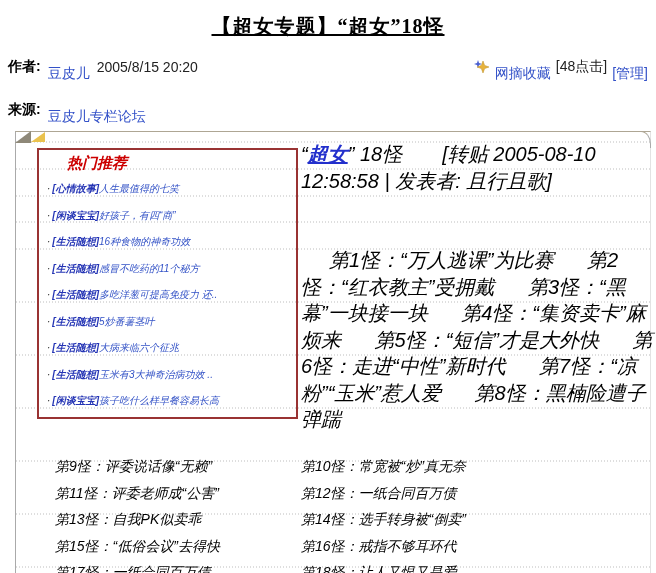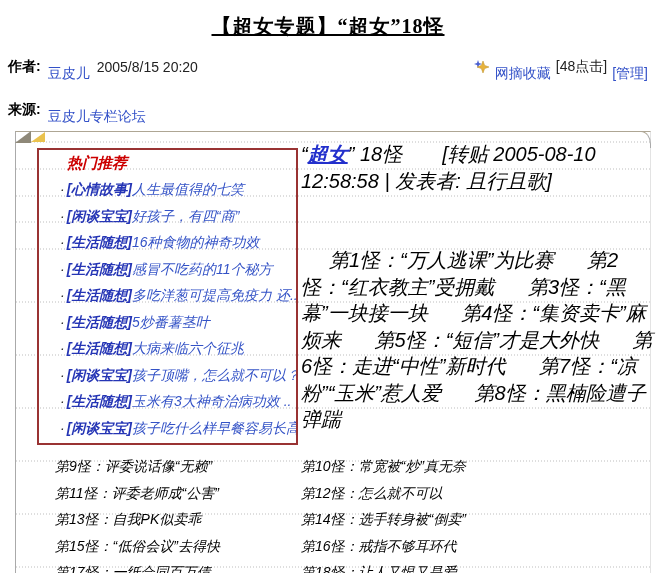--- a/index.html
+++ b/index.html
@@ -63,21 +63,21 @@
   .sidebar {
     position:absolute; left:21px; top:16px; width:257px;
     border:2px solid #993333; background:transparent;
     padding:0 0 2px 0;
   }
   .sidebar-title {
     color:#cc0000; font-weight:bold; font-size:15px;
     line-height:26px; padding-left:28px;
   }
   .s-item {
-    font-size:14px; line-height:26.5px; padding-left:21px;
+    font-size:10px; line-height:26.5px; padding-left:8px;
     white-space:nowrap; overflow:hidden; cursor:pointer;
   }
   .s-item .dot { color:#222; margin-right:2px; }
   .s-item .cat { color:#2535b5; font-weight:bold; }
   .s-item .t   { color:#3352c6; }
 
   
   .article {
     position:absolute; left:285px; top:9px; width:352px;
     font-size:20px; line-height:26.5px; color:#000;
@@ -156,23 +156,20 @@
         </div>
 
         <div class="s-item">
           <span class="dot">·</span><span class="cat">[生活随想]</span><span class="t">5炒番薯茎叶</span>
         </div>
 
         <div class="s-item">
           <span class="dot">·</span><span class="cat">[生活随想]</span><span class="t">大病来临六个征兆</span>
         </div>
 
-        <div class="s-item">
-          <span class="dot">·</span><span class="cat">[闲谈宝宝]</span><span class="t">孩子顶嘴，怎么就不可以？</span>
-        </div>
 
         <div class="s-item">
           <span class="dot">·</span><span class="cat">[生活随想]</span><span class="t">玉米有3大神奇治病功效 ..</span>
         </div>
 
         <div class="s-item">
           <span class="dot">·</span><span class="cat">[闲谈宝宝]</span><span class="t">孩子吃什么样早餐容易长高</span>
         </div>
       </div>
   </div>
@@ -205,21 +202,21 @@
 
   <div class="bottom-rows">
 
       <div class="brow">
         <div class="bl">第9怪：评委说话像“无赖”</div>
         <div class="br">第10怪：常宽被“炒”真无奈</div>
       </div>
 
       <div class="brow">
         <div class="bl">第11怪：评委老师成“公害”</div>
-        <div class="br">第12怪：怎么就不可以</div>
+        <div class="br">第12怪：一纸合同百万债</div>
       </div>
 
       <div class="brow">
         <div class="bl">第13怪：自我PK似卖乖</div>
         <div class="br">第14怪：选手转身被“倒卖”</div>
       </div>
 
       <div class="brow">
         <div class="bl">第15怪：“低俗会议”去得快</div>
         <div class="br">第16怪：戒指不够耳环代</div>

